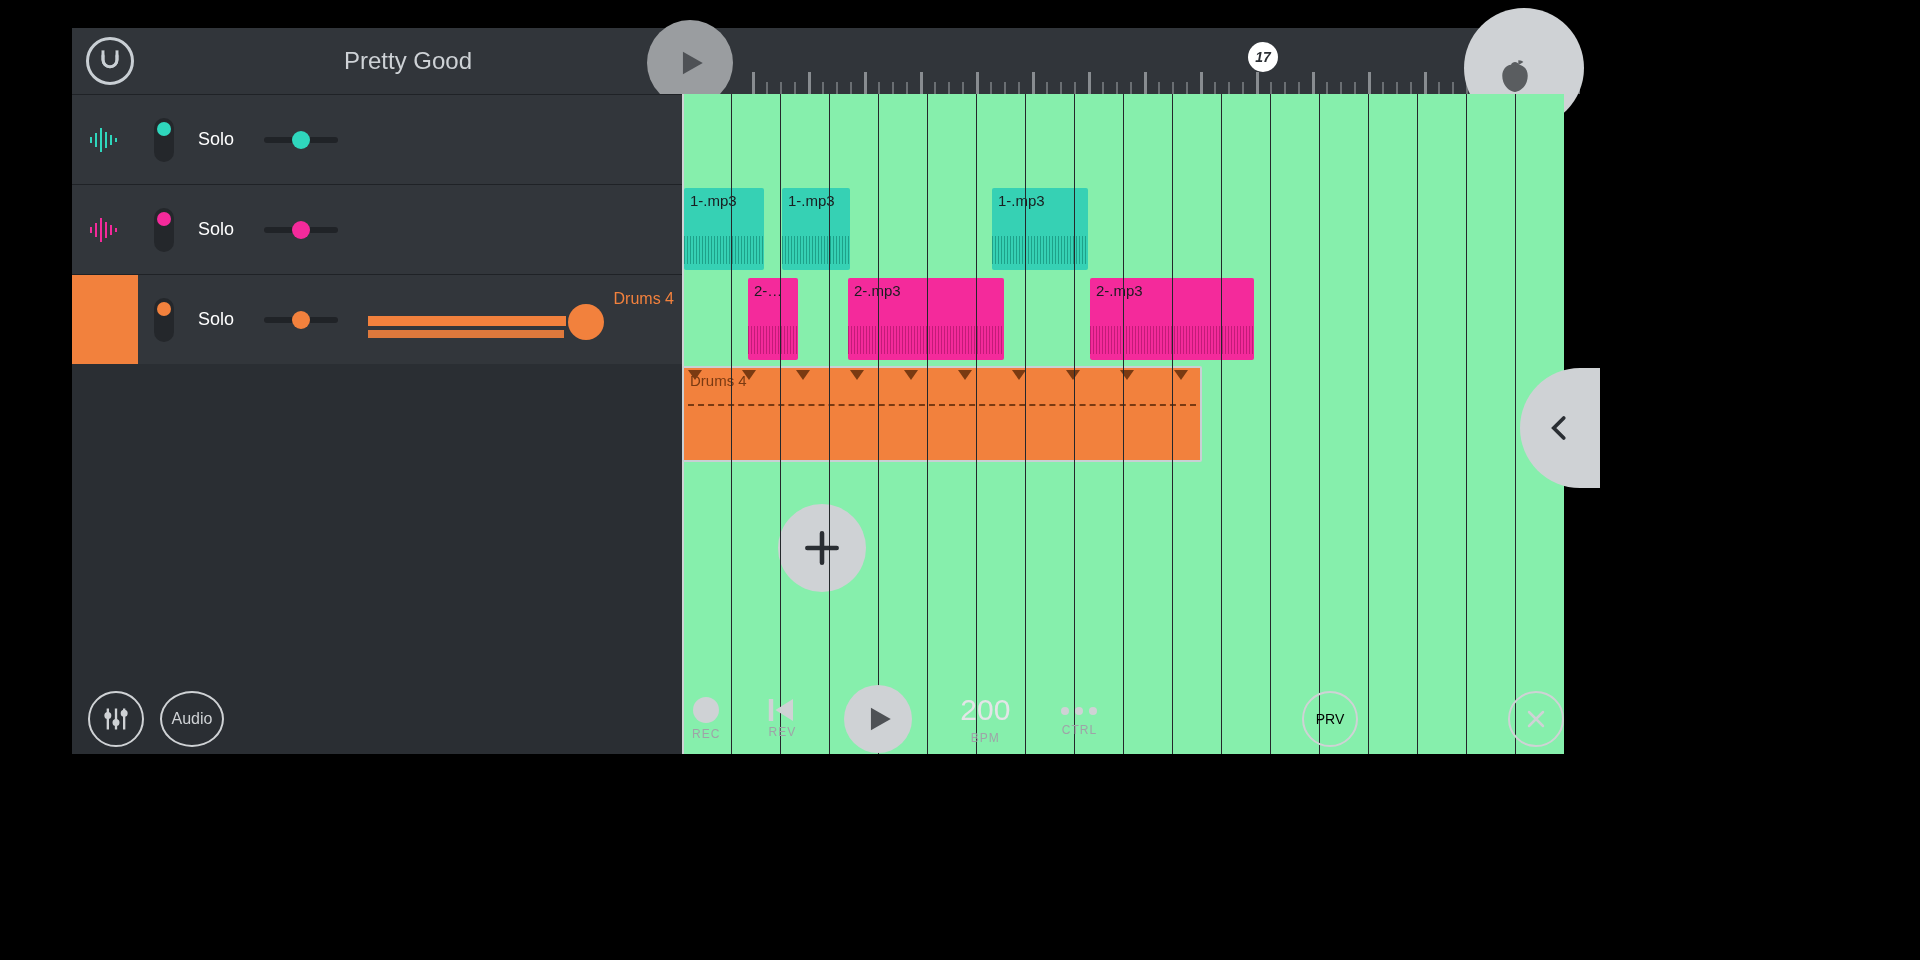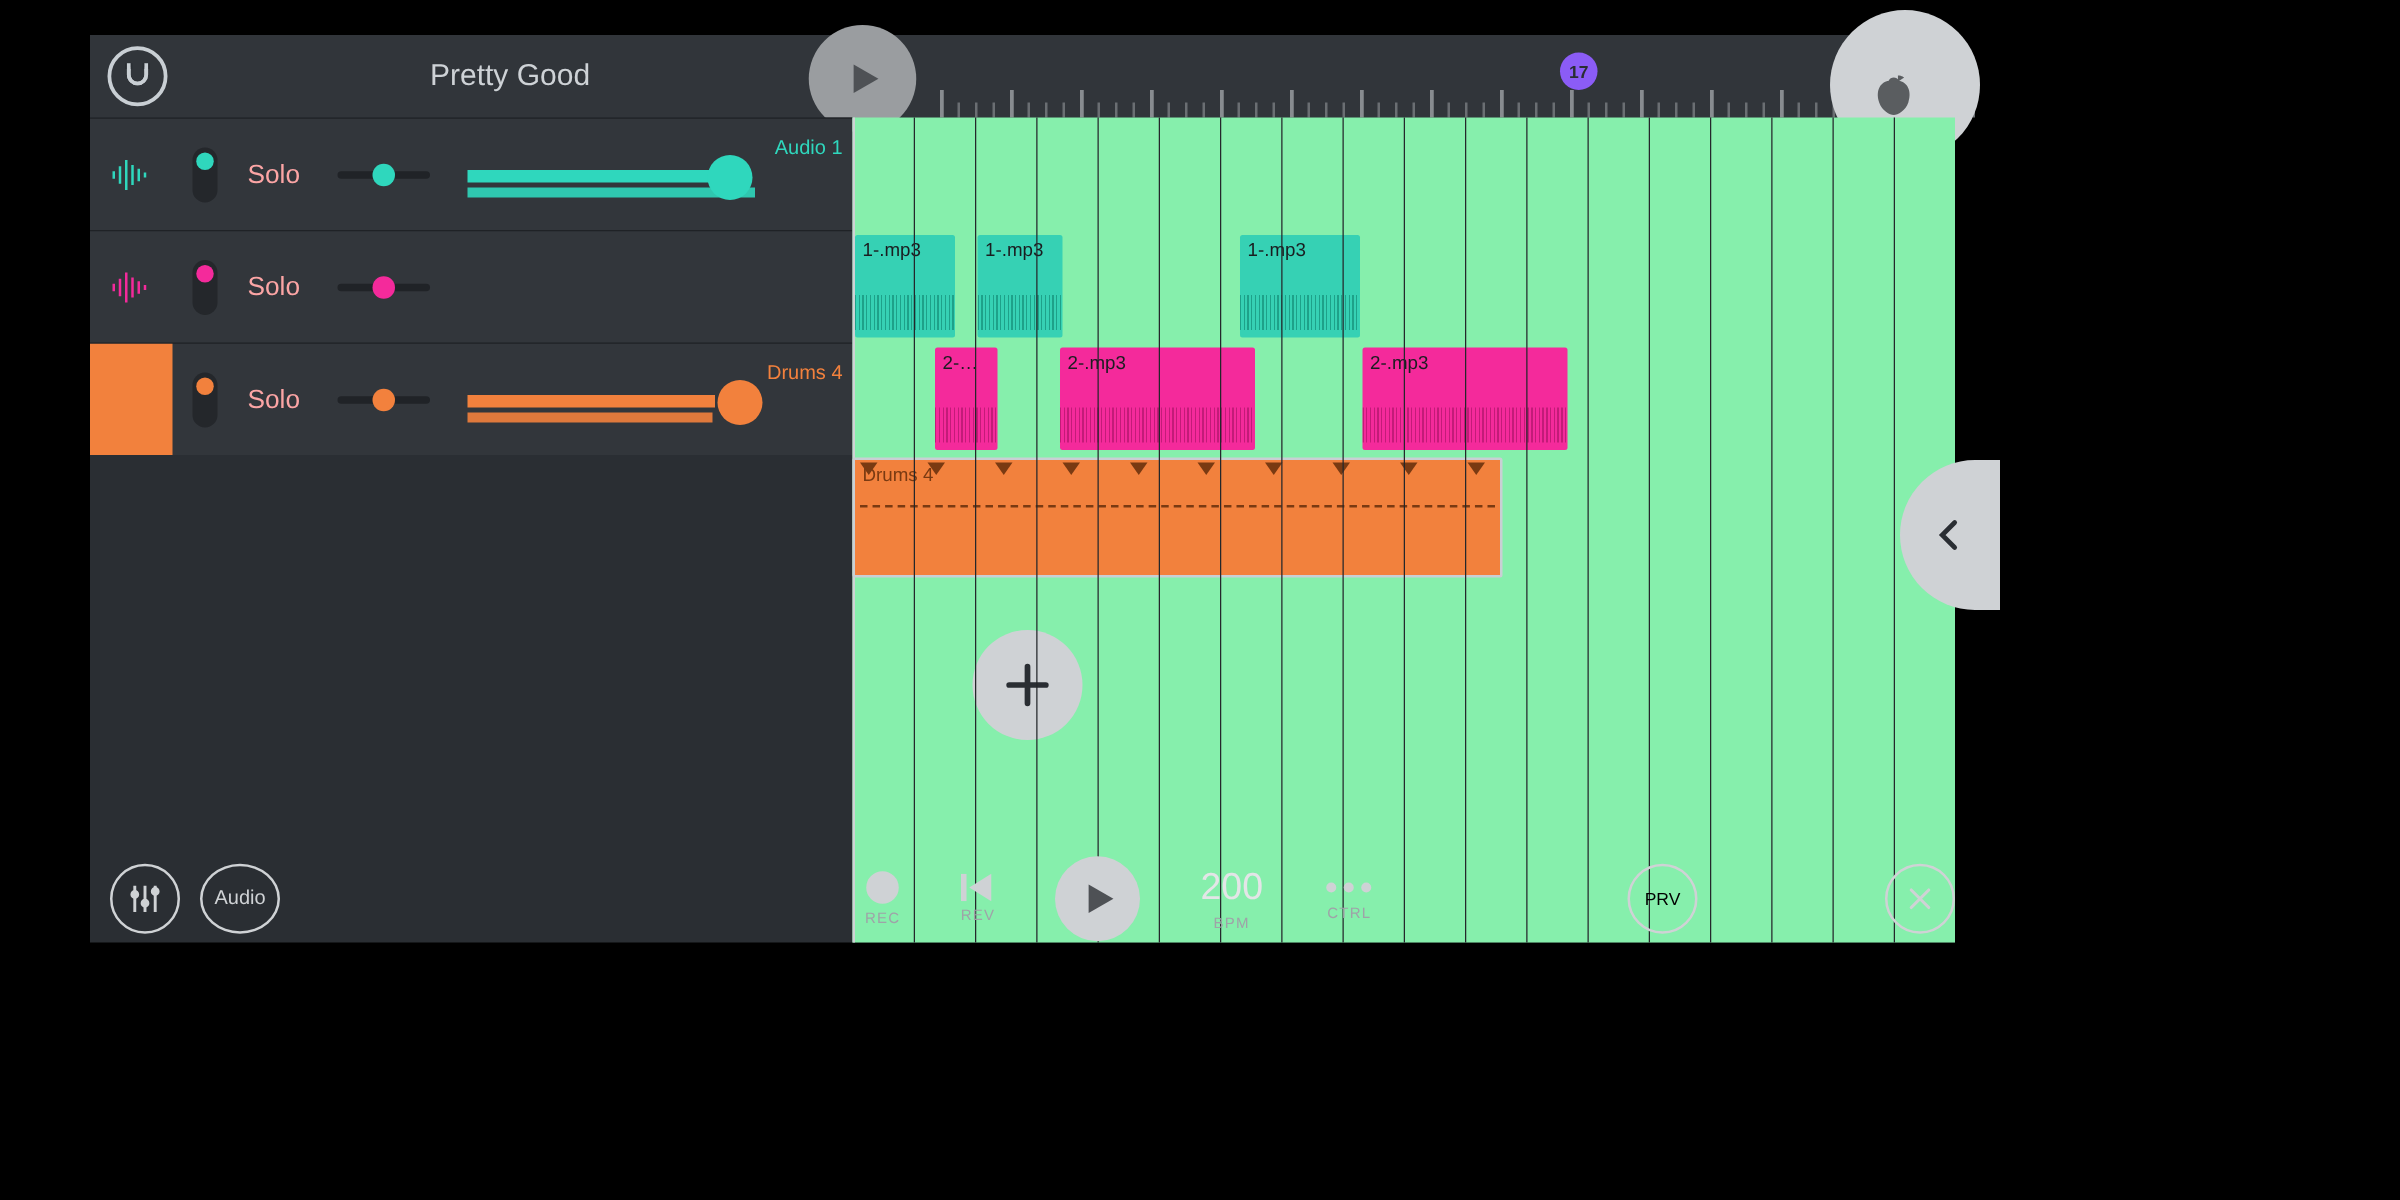--- a/index.html
+++ b/index.html
@@ -9,32 +9,32 @@
 
   
   .header { position: absolute; left: 0; top: 0; width: 100%; height: 66px; background: #31353a; display: flex; align-items: center; }
   .snap-btn { width: 48px; height: 48px; margin-left: 14px; border: 3px solid #c9cfd4; border-radius: 50%; position: relative; display:flex; align-items:center; justify-content:center;}
   .snap-btn svg { width:28px; height:28px; }
   .title { flex: 0 0 auto; margin-left: 210px; color: #ced2d6; font-size: 24px; font-weight: 500; }
   .play-hdr { position:absolute; left: 575px; top:-8px; width:86px; height:86px; border-radius:50%; background:#9a9da0; display:flex; align-items:center; justify-content:center; }
   .ruler { position:absolute; left:610px; right:0; top:0; height:66px; }
   .tick { position:absolute; bottom:0; width:2px; height:12px; background:#6a6e72; }
   .tick.major { height:22px; width:3px; background:#888c90; }
-  .marker-badge { position:absolute; top:14px; width:30px; height:30px; border-radius:50%; background:#8b5cf6; color:#2a2e33; font-size:14px; font-weight:600; display:flex; align-items:center; justify-content:center; }
+  .marker-badge { position:absolute; top:14px; width:30px; height:30px; border-radius:50%; background:#ffffff; color:#2a2e33; font-size:14px; font-weight:600; display:flex; align-items:center; justify-content:center;font-style:italic; }
   .logo-corner { position:absolute; right:-20px; top:-20px; width:120px; height:120px; border-radius:50%; background:#cfd2d5; display:flex; align-items:center; justify-content:center; }
 
   
   .tracks-pane { position:absolute; left:0; top:66px; width:610px; }
   .track-row { position:relative; height:90px; border-top:1px solid #1f2226; background:#32363b; display:flex; align-items:center; }
   .track-row.master { background:#2e3237; }
   .track-row.selected::before{ content:""; position:absolute; left:0; top:0; bottom:0; width:66px; background:var(--c); }
   .trk-icon { width:66px; display:flex; align-items:center; justify-content:center; }
   .mute-dot { width:20px; height:44px; border-radius:12px; background:#24272b; margin-left:16px; display:flex; align-items:flex-start; justify-content:center; padding-top:4px;}
   .mute-dot span{ width:14px; height:14px; border-radius:50%; background:var(--c);}
-  .solo { margin-left:24px; color:#fca5a5; font-size:21px; }
+  .solo { margin-left:24px; color:#ffffff; font-size:18px; }
   .pan { margin-left:30px; width:74px; height:6px; background:#202327; border-radius:3px; position:relative;}
   .pan::after{content:""; position:absolute; top:-6px; left:50%; transform:translateX(-50%); width:18px; height:18px; border-radius:50%; background:var(--c);}
   .vol { margin-left:30px; position:relative; flex:1; height:60px; }
   .vol .name{ position:absolute; right:8px; top:0; color:var(--c); font-size:16px; }
   .vol .bar { position:absolute; left:0; height:10px; background:var(--c); }
   .vol .bar.b1{ top:26px; width:190px;}
   .vol .bar.b2{ top:40px; width:230px; height:8px; opacity:.9;}
   .vol .knob{ position:absolute; top:14px; left:180px; width:36px; height:36px; border-radius:50%; background:var(--c);}
   .master .vol .bar.b1{width:170px;} .master .vol .bar.b2{width:230px;}
   .master .pan{visibility:hidden;} .master .mute-dot{visibility:hidden;} .master .solo{visibility:hidden;}
@@ -178,26 +178,20 @@
             <line x1="18" y1="7" x2="18" y2="23"></line>
             <line x1="23" y1="10" x2="23" y2="20"></line>
             <line x1="28" y1="13" x2="28" y2="17"></line>
           </svg>
       </div>
       <div class="mute-dot">
           <span></span>
         </div>
       <div class="solo">Solo</div>
       <div class="pan"></div>
-      <div class="vol">
-        <div class="name">Audio 1</div>
-        <div class="bar b1" style="width:200px"></div>
-          <div class="bar b2"></div>
-          <div class="knob" style="left:192px"></div>
-      </div>
     </div>
 
     <div class="track-row" style="--c:#f42a9b">
       <div class="trk-icon">
         <svg width="34" height="30" viewBox="0 0 34 30" stroke="#f42a9b" stroke-width="2">
             <line x1="3" y1="12" x2="3" y2="18"></line>
             <line x1="8" y1="8" x2="8" y2="22"></line>
             <line x1="13" y1="3" x2="13" y2="27"></line>
             <line x1="18" y1="7" x2="18" y2="23"></line>
             <line x1="23" y1="10" x2="23" y2="20"></line>

